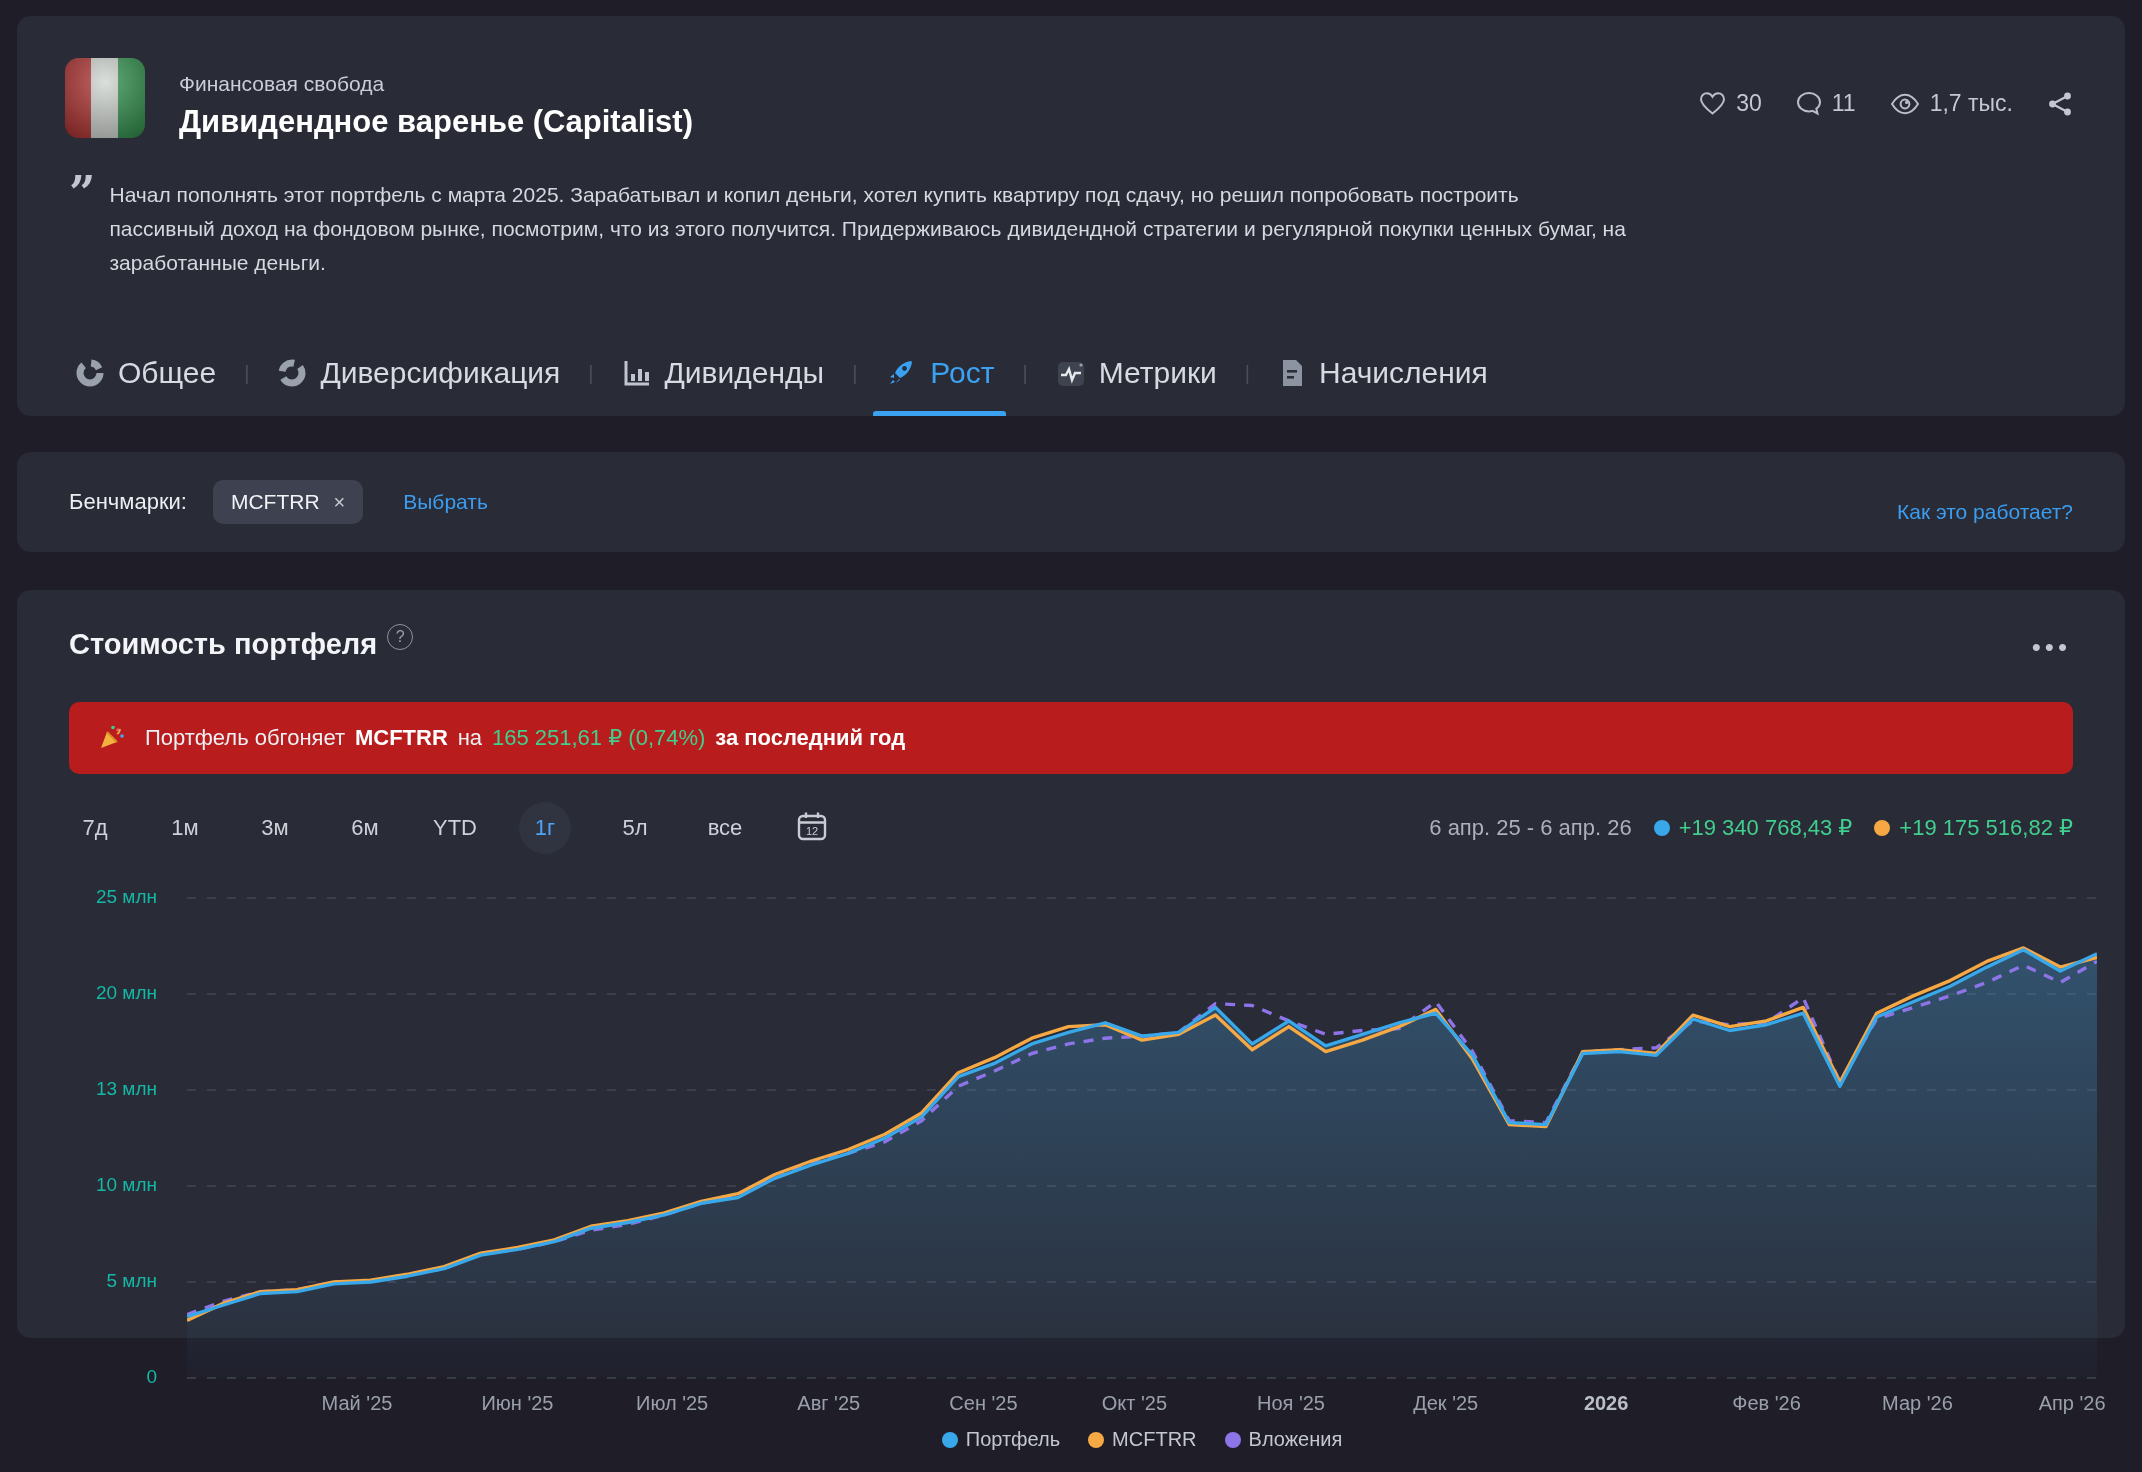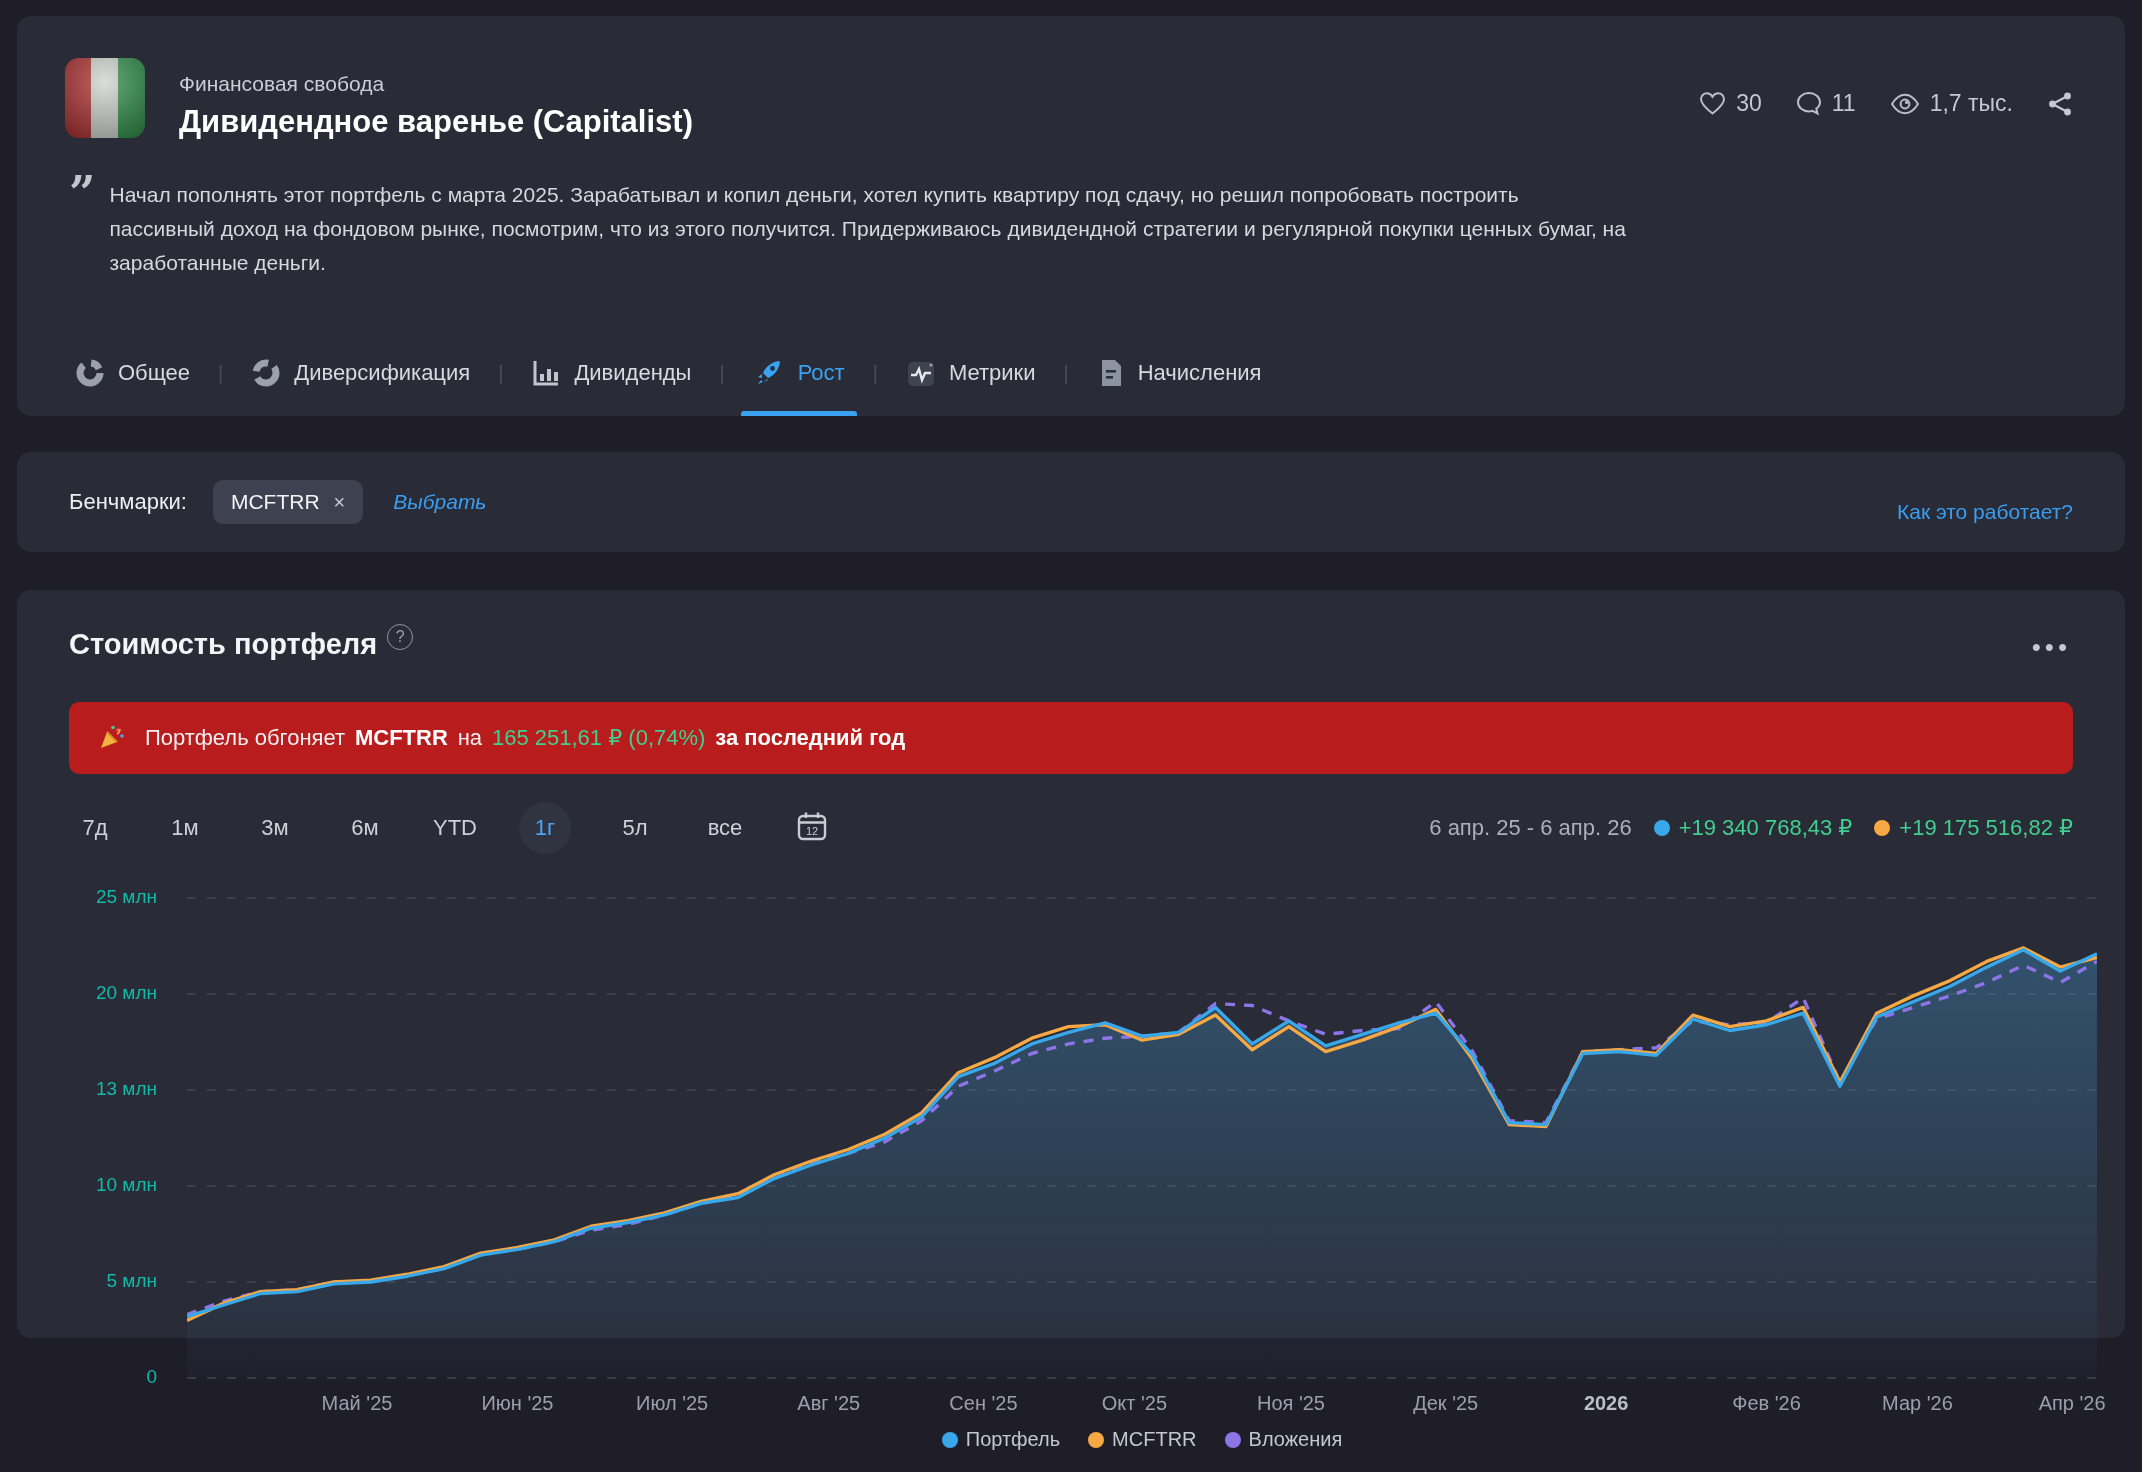--- a/index.html
+++ b/index.html
@@ -13,33 +13,33 @@
   .avatar::after{ content:""; position:absolute; inset:0; background:radial-gradient(circle at 50% 30%, rgba(255,255,255,.25), rgba(0,0,0,.35)); }
   .cat { position:absolute; left:162px; top:56px; font-size:21px; color:#c9cdd6; }
   .title { position:absolute; left:162px; top:88px; font-size:31px; font-weight:bold; color:#fff; }
   .stats { position:absolute; right:52px; top:74px; display:flex; align-items:center; gap:34px; font-size:23px; color:#c3c8d1; }
   .stat { display:flex; align-items:center; gap:10px; cursor:pointer; }
   .stat svg { display:block; }
   .quote-row { position:absolute; left:52px; top:162px; width:1560px; display:flex; gap:14px; }
   .quote-mark { font-family:"DejaVu Serif",serif; font-size:46px; line-height:30px; color:#c2c6ce; font-weight:bold; }
   .quote-text { font-size:21px; line-height:34px; color:#d4d8df; }
   .tabs { position:absolute; left:52px; bottom:0; height:86px; display:flex; align-items:center; }
-  .tab { display:flex; align-items:center; gap:13px; font-size:22px; color:#d6dae1; cursor:pointer; position:relative; height:100%; padding:0 6px; }
+  .tab { display:flex; align-items:center; gap:13px; font-size:30px; color:#d6dae1; cursor:pointer; position:relative; height:100%; padding:0 6px; }
   .tab svg { display:block; }
   .tab-sep { color:#4a4e5b; font-size:20px; margin:0 22px; }
   .tab.active { color:#3ba2f2; }
   .tab.active::after { content:""; position:absolute; left:-6px; right:-6px; bottom:0; height:5px; background:#3ba2f2; border-radius:3px 3px 0 0; }
 
   
   #bench-card { top:452px; height:100px; display:flex; align-items:center; padding:0 52px; }
   .bench-label { font-size:22px; color:#eceef2; }
   .chip { margin-left:26px; background:#3e4250; border-radius:10px; padding:10px 18px; display:flex; align-items:center; gap:14px; font-size:21px; color:#f2f3f6; cursor:pointer; }
   .chip .x { color:#c6cad2; font-size:20px; cursor:pointer; }
   .blue-link { color:#3b9df0; font-size:21px; cursor:pointer; }
-  #bench-select { margin-left:30px;font-style:italic; }
+  #bench-select { margin-left:40px; }
   #bench-help { margin-left:auto;margin-top:20px; }
 
   
   #chart-card { top:590px; height:748px; }
   .chart-title-row { position:absolute; left:52px; top:38px; display:flex; align-items:flex-start; gap:10px; }
   .chart-title { font-size:29px; font-weight:bold; color:#f4f5f8; }
   .help-circ { width:26px; height:26px; border:1.5px solid #8e95a1; border-radius:50%; color:#9aa0ab; font-size:16px; display:flex; align-items:center; justify-content:center; margin-top:-4px; cursor:pointer; }
   .more-btn { position:absolute; right:54px; top:52px; color:#c3c7cf; font-size:26px; letter-spacing:4px; cursor:pointer; line-height:10px; }
   .banner { position:absolute; left:52px; right:52px; top:112px; height:72px; background:#b91c1c; border-radius:10px; display:flex; align-items:center; padding:0 28px; font-size:22px; color:#eef0f3; gap:0.45em; }
   .banner b { color:#ffffff; }

